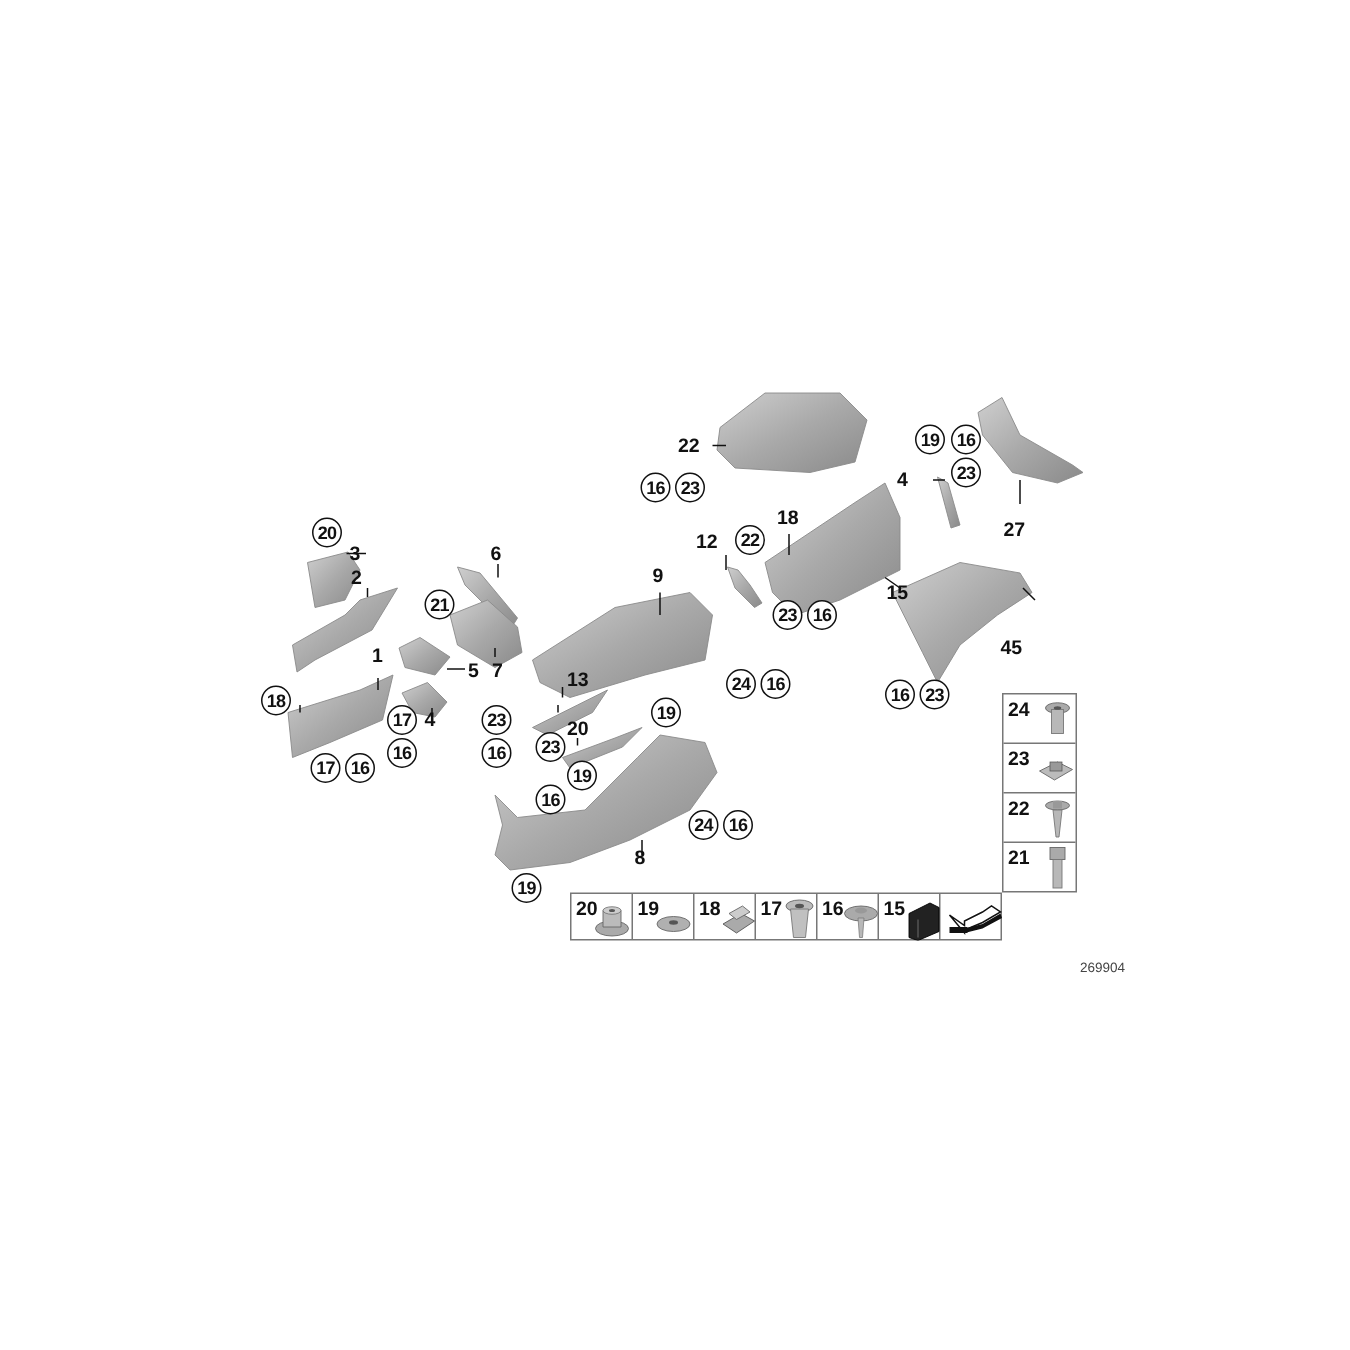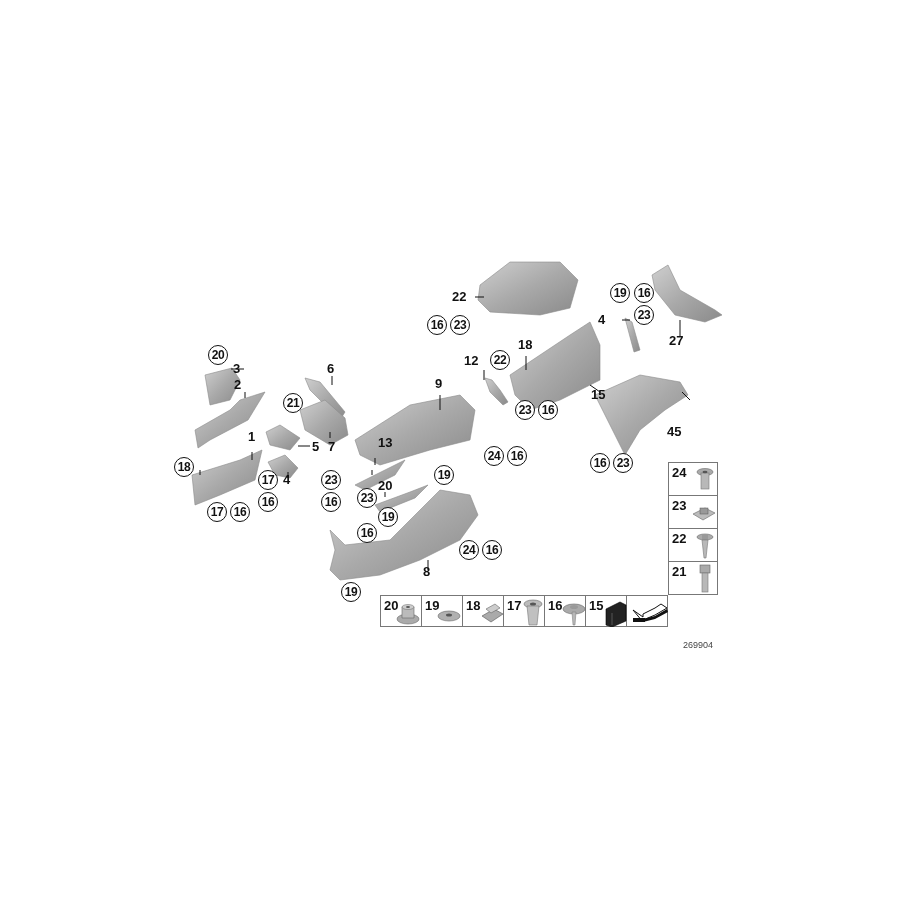--- a/index.html
+++ b/index.html
@@ -9,21 +9,21 @@
   .circ{position:absolute;width:20px;height:20px;border:1.3px solid #111;border-radius:50%;background:#fff;font-weight:bold;font-size:12px;color:#111;display:flex;align-items:center;justify-content:center;box-sizing:border-box;letter-spacing:-0.5px;}
   .hw-table{position:absolute;left:380px;top:595px;width:288px;height:32px;border:1px solid #777;display:flex;box-sizing:border-box;}
   .hw-cell{flex:1;border-right:1px solid #777;position:relative;}
   .hw-cell:last-child{border-right:none;}
   .hw-cell .num{position:absolute;left:3px;top:2px;font-weight:bold;font-size:13px;color:#111;}
   .hw-col{position:absolute;left:668px;top:462px;width:50px;border:1px solid #777;box-sizing:border-box;}
   .hw-ccell{height:32px;border-bottom:1px solid #777;position:relative;}
   .hw-ccell:last-child{border-bottom:none;}
   .hw-ccell .num{position:absolute;left:3px;top:2px;font-weight:bold;font-size:13px;color:#111;}
   .ic{position:absolute;}
-  .code{position:absolute;left:683px;top:640px;font-size:9px;color:#444;}
+  .code{position:absolute;left:720px;top:640px;font-size:9px;color:#444;}
 </style>
 </head>
 <body>
 
 <div id="stage">
 <svg width="900" height="900" viewBox="0 0 900 900" style="position:absolute;left:0;top:0">
   <defs>
     <linearGradient id="g1" x1="0" y1="0" x2="1" y2="1">
       <stop offset="0" stop-color="#cfcfcf"></stop>
           <stop offset="0.5" stop-color="#a9a9a9"></stop>
@@ -100,26 +100,26 @@
 <span class="callout" style="left:248px;top:430px">1</span>
 <span class="callout" style="left:283px;top:473px">4</span>
 <span class="callout" style="left:312px;top:440px">5</span>
 <span class="callout" style="left:327px;top:362px">6</span>
 <span class="callout" style="left:328px;top:440px">7</span>
 <span class="callout" style="left:423px;top:565px">8</span>
 <span class="callout" style="left:435px;top:377px">9</span>
 <span class="callout" style="left:598px;top:313px">4</span>
 <span class="callout" style="left:518px;top:338px">18</span>
 <span class="callout" style="left:464px;top:354px">12</span>
-<span class="callout" style="left:378px;top:436px">13</span>
+<span class="callout" style="left:378px;top:446px">13</span>
 <span class="callout" style="left:378px;top:479px">20</span>
 <span class="callout" style="left:591px;top:388px">15</span>
 <span class="callout" style="left:452px;top:290px">22</span>
 <span class="callout" style="left:667px;top:425px">45</span>
-<span class="callout" style="left:669px;top:334px">27</span>
+<span class="callout" style="left:669px;top:346px">27</span>
 
 <span class="circ" style="left:208px;top:345px">20</span>
 <span class="circ" style="left:174px;top:457px">18</span>
 <span class="circ" style="left:258px;top:470px">17</span>
 <span class="circ" style="left:258px;top:492px">16</span>
 <span class="circ" style="left:207px;top:502px">17</span>
 <span class="circ" style="left:230px;top:502px">16</span>
 <span class="circ" style="left:283px;top:393px">21</span>
 <span class="circ" style="left:321px;top:470px">23</span>
 <span class="circ" style="left:321px;top:492px">16</span>

